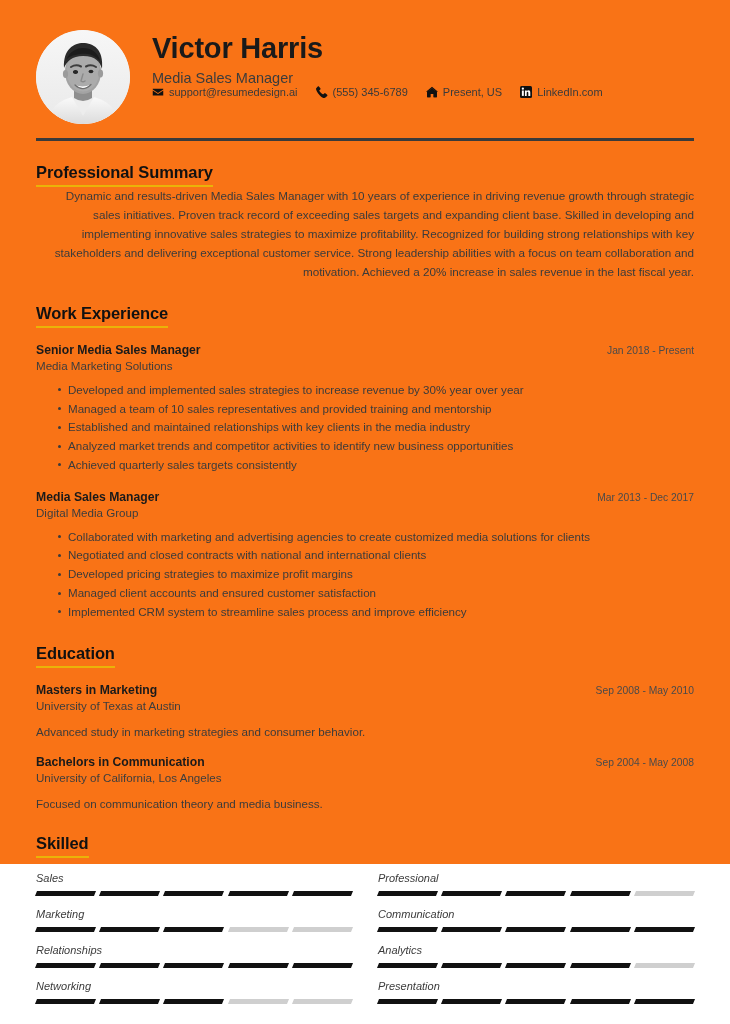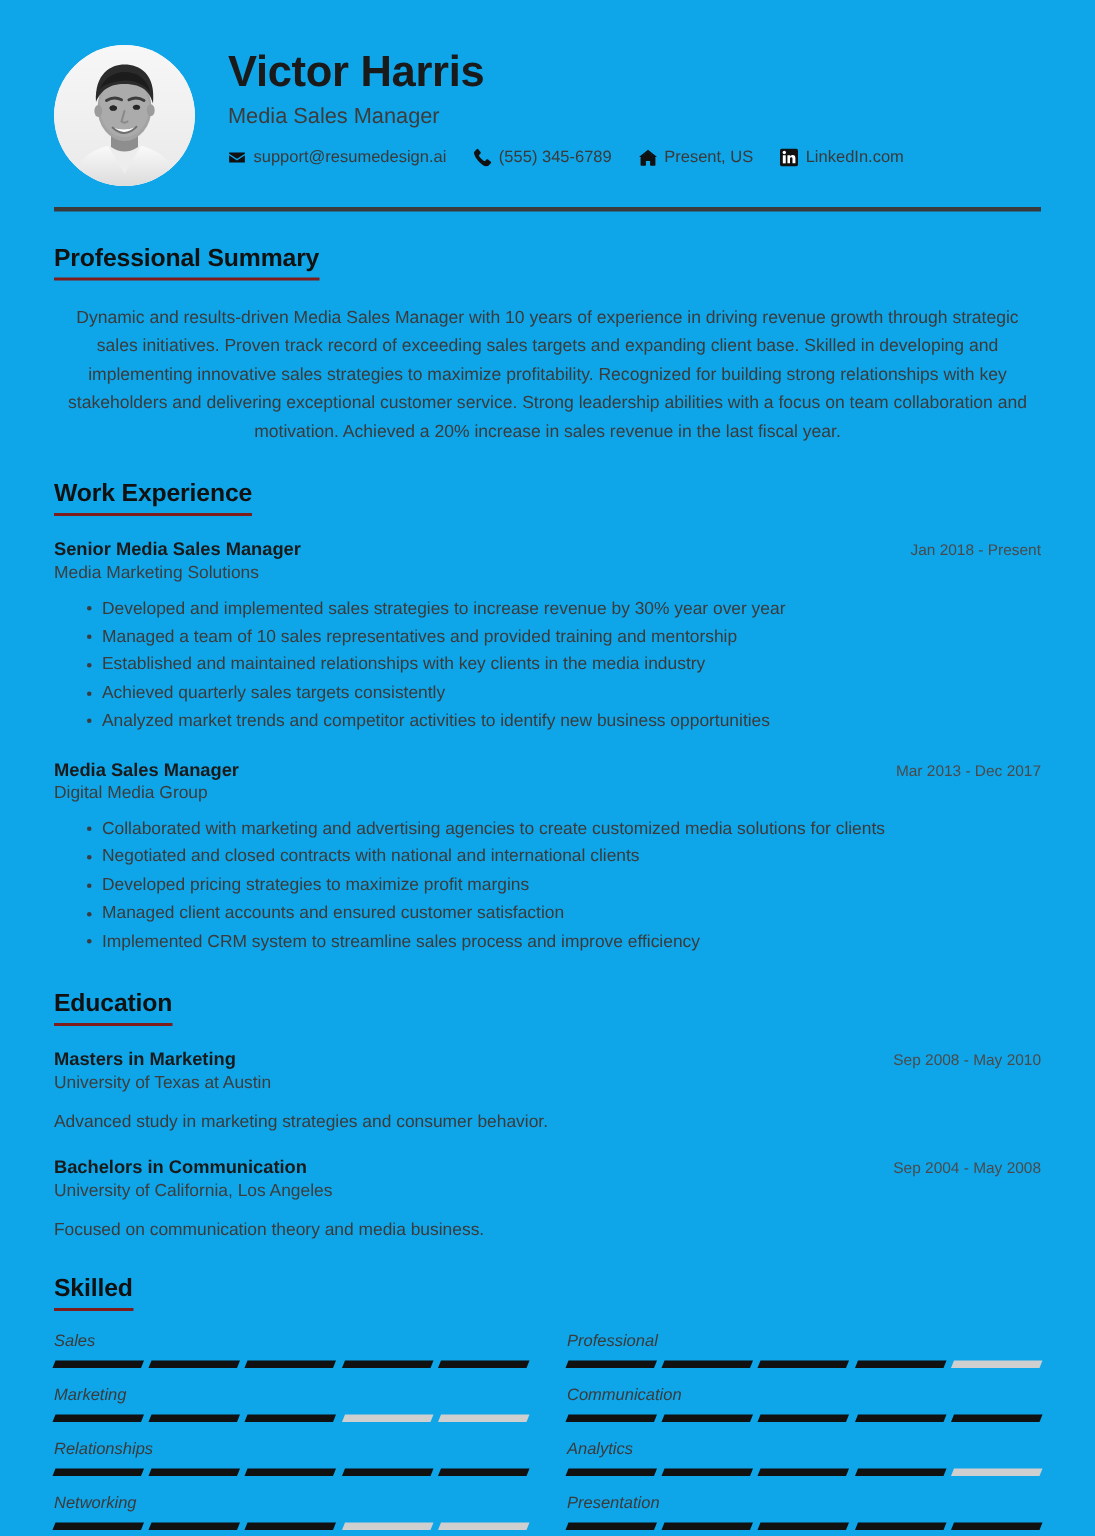--- a/index.html
+++ b/index.html
@@ -8,24 +8,24 @@
     width: 730px;
     height: 1024px;
     background: #ffffff;
     font-family: "Liberation Sans", sans-serif;
     color: #333333;
     overflow: hidden;
   }
 
   .page {
     width: 730px;
-    height: 1024px;
+    height: 864px;
     padding: 0 36px;
     position: relative;
-    background: #0ea5e9;
+    background: #f97316;
   }
 
   
   .header {
     display: flex;
     align-items: flex-start;
     padding-top: 30px;
     padding-bottom: 8px;
   }
   .avatar {
@@ -51,21 +51,20 @@
     letter-spacing: -0.2px;
     line-height: 1.15;
   }
   .job-title {
     font-size: 14.5px;
     color: #3c3c3c;
     margin-top: 5px;
     font-weight: normal;
   }
   .contact-row {
-    margin-top: 13px;
     display: flex;
     align-items: center;
     flex-wrap: nowrap;
     gap: 18px;
     font-size: 11px;
     color: #3a3a3a;
   }
   .contact-item {
     display: flex;
     align-items: center;
@@ -92,30 +91,29 @@
   }
 
   
   .section { padding-top: 22px; }
   .section-title {
     font-size: 16.5px;
     font-weight: bold;
     color: #111;
     display: inline-block;
     padding-bottom: 3px;
-    border-bottom: 2px solid #7f1d1d;
+    border-bottom: 2px solid #eab308;
     letter-spacing: -0.1px;
   }
 
   .summary-text {
-    margin-top: 16px;
     font-size: 11.7px;
     line-height: 1.62;
     color: #3b3b3b;
-    text-align: center;
+    text-align: right;
   }
 
   
   .entry { margin-top: 15px; }
   .entry:first-of-type { margin-top: 16px; }
   .entry-head {
     display: flex;
     justify-content: space-between;
     align-items: baseline;
   }
@@ -310,22 +308,22 @@
     <div class="entry">
       <div class="entry-head">
         <div class="entry-title">Senior Media Sales Manager</div>
         <div class="entry-date">Jan 2018 - Present</div>
       </div>
       <div class="entry-sub">Media Marketing Solutions</div>
       <ul class="bullets">
         <li>Developed and implemented sales strategies to increase revenue by 30% year over year</li>
         <li>Managed a team of 10 sales representatives and provided training and mentorship</li>
         <li>Established and maintained relationships with key clients in the media industry</li>
+        <li>Analyzed market trends and competitor activities to identify new business opportunities</li>
         <li>Achieved quarterly sales targets consistently</li>
-        <li>Analyzed market trends and competitor activities to identify new business opportunities</li>
       </ul>
     </div>
 
     <div class="entry">
       <div class="entry-head">
         <div class="entry-title">Media Sales Manager</div>
         <div class="entry-date">Mar 2013 - Dec 2017</div>
       </div>
       <div class="entry-sub">Digital Media Group</div>
       <ul class="bullets">

